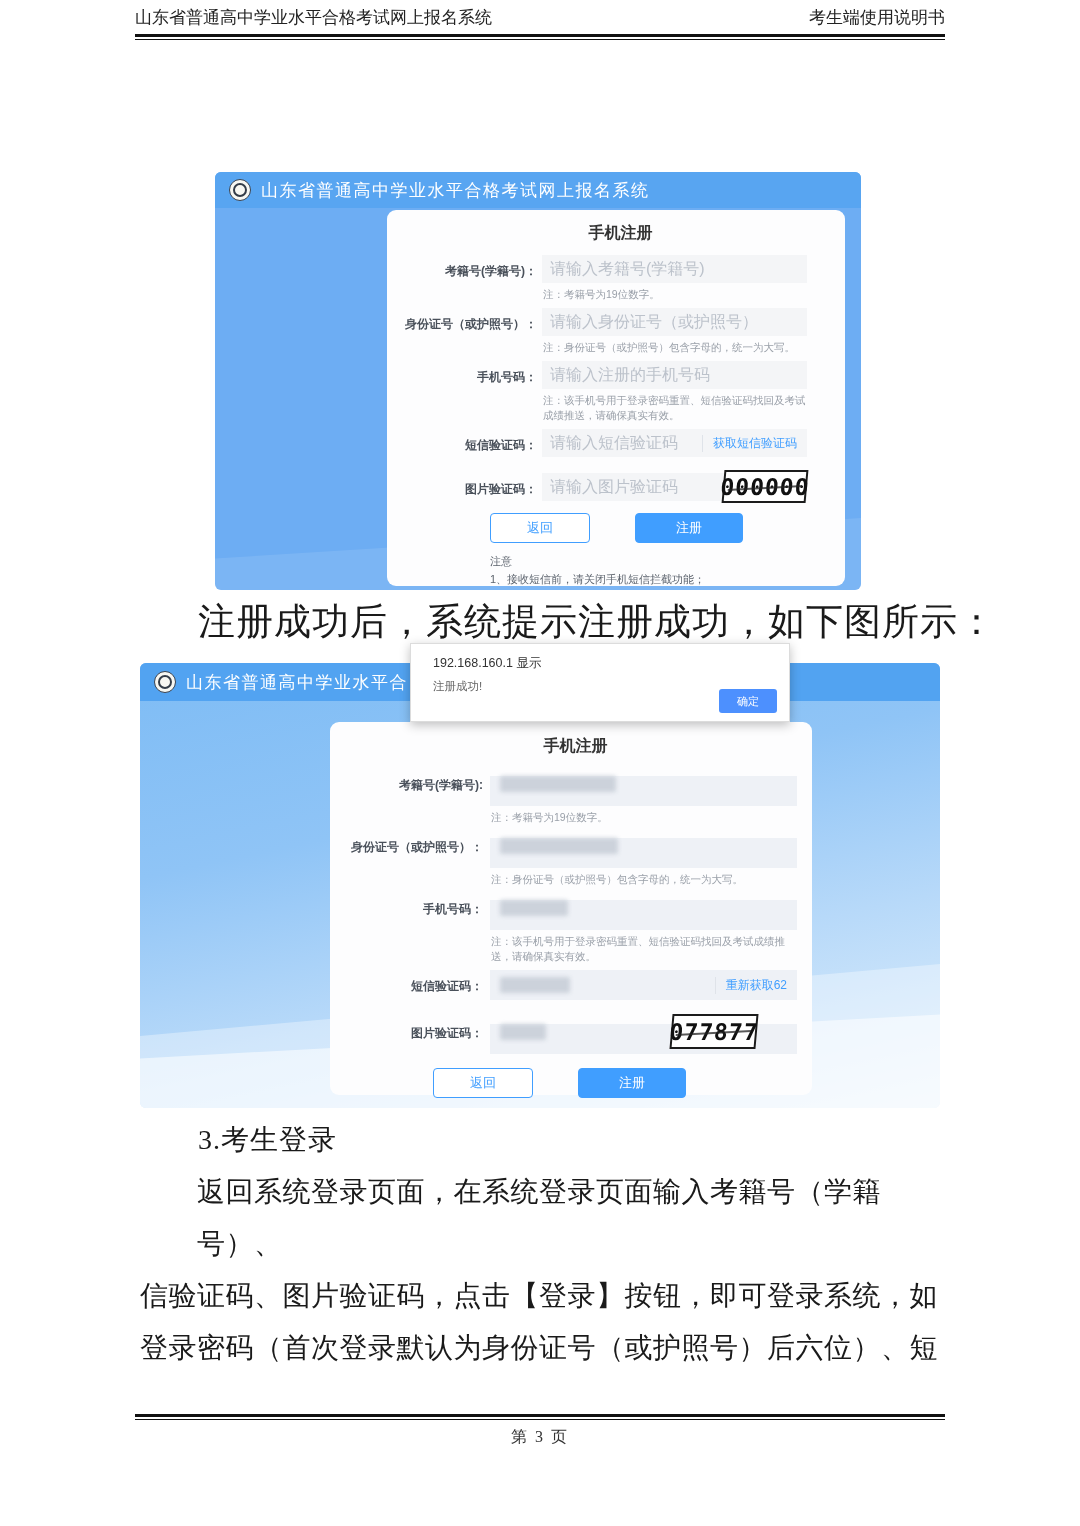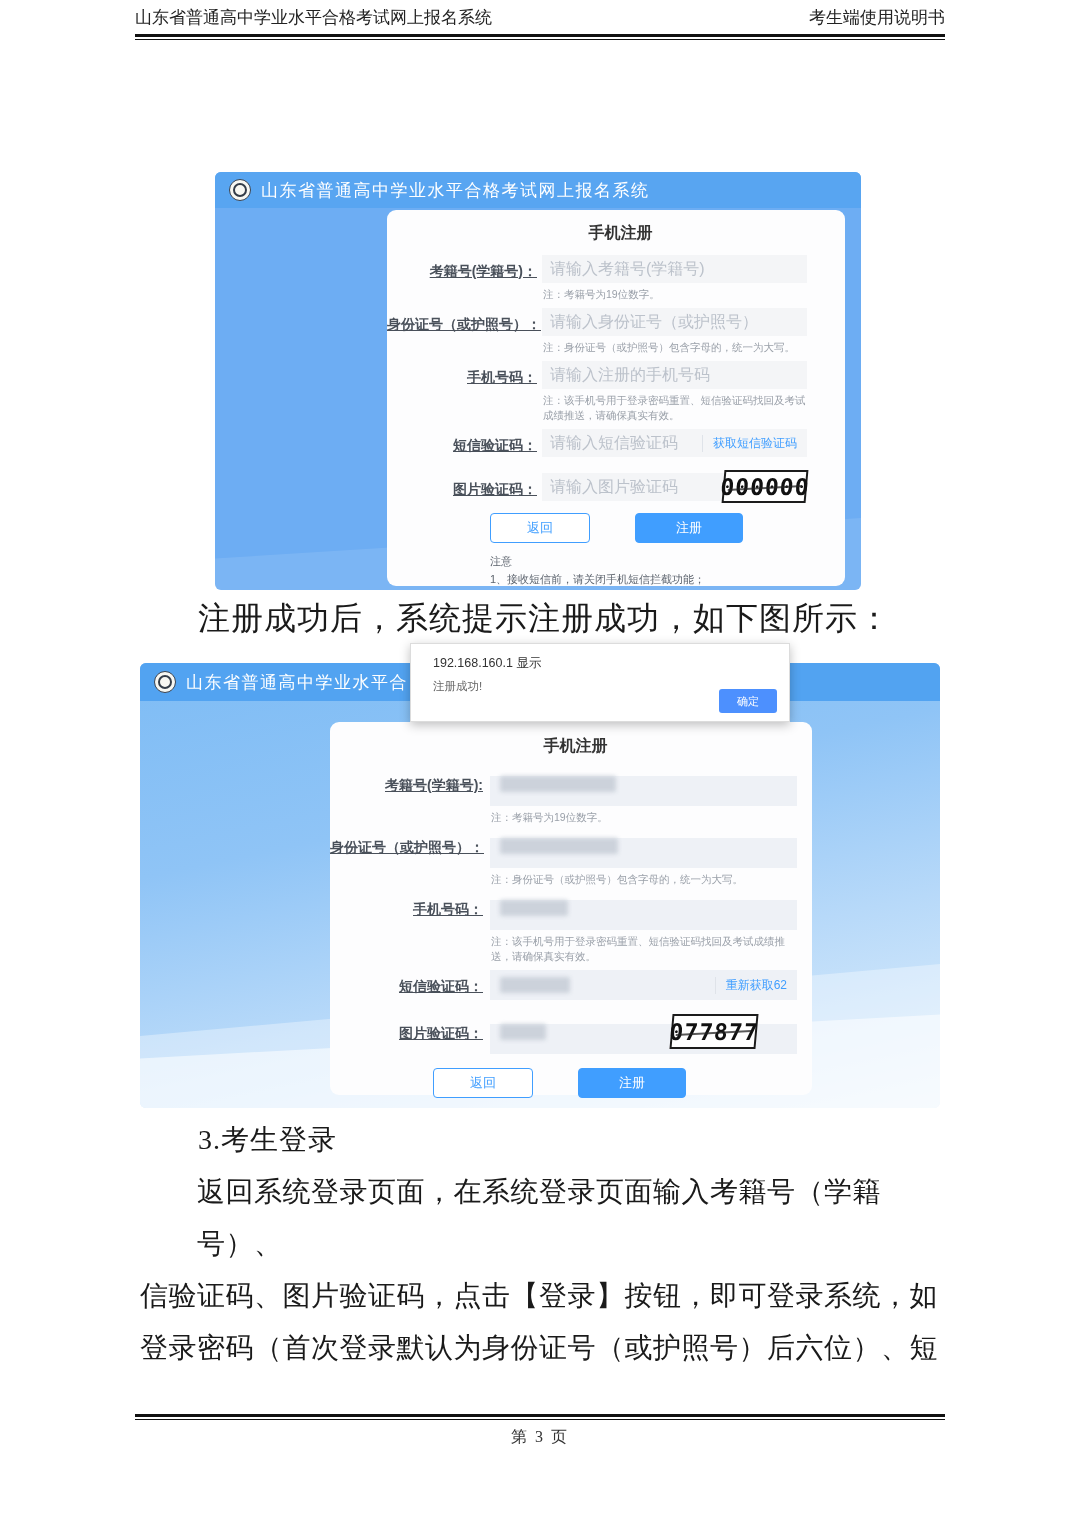--- a/index.html
+++ b/index.html
@@ -9,36 +9,36 @@
 
   
   .doc-header { position:absolute; left:135px; top:6px; width:810px; }
   .doc-header-row { display:flex; justify-content:space-between; font-size:17px; color:#222; padding-bottom:5px; }
   .rule-thick { height:3px; background:#111; }
   .rule-thin  { height:1px; background:#111; margin-top:2px; }
   .doc-footer { position:absolute; left:135px; top:1414px; width:810px; }
   .doc-footer .footer-text { text-align:center; font-size:16px; color:#333; margin-top:7px; letter-spacing:2px; }
 
   
-  .caption { position:absolute; left:198px; top:597px; font-size:32px; letter-spacing:1px; }
+  .caption { position:absolute; left:198px; top:597px; font-size:37px; letter-spacing:1px; }
   .section-heading { position:absolute; left:198px; top:1121px; font-size:28px; letter-spacing:1px; }
   .para { position:absolute; left:140px; top:1166px; width:815px; font-size:28px; line-height:52px; letter-spacing:0.5px; }
   .para .indent { margin-left:57px; }
 
   
   .shot { font-family:"Liberation Sans", sans-serif; overflow:hidden; border-radius:6px; }
   .appbar { display:flex; align-items:center; gap:10px; padding:0 14px; }
   .appbar-title { color:#fff; font-size:17px; letter-spacing:1.5px; white-space:nowrap; }
   .logo { width:22px; height:22px; border-radius:50%; background:#f7f7f2; border:1px solid #3a4350;
           display:flex; align-items:center; justify-content:center; flex:none; }
   .logo-inner { width:14px; height:14px; border-radius:50%; border:2px solid #333c48; background:#f7f7f2; }
   .card { position:absolute; background:#fdfdfe; border-radius:9px; }
   .card-title { text-align:center; font-weight:bold; font-size:16px; color:#333;padding-left:9px; }
   .frow { display:flex; align-items:flex-start; }
-  .flabel { text-align:right; font-size:14px; font-weight:bold; color:#49505a; padding-top:8px; white-space:nowrap;text-decoration:underline; }
+  .flabel { text-align:right; font-size:12px; font-weight:bold; color:#49505a; padding-top:8px; white-space:nowrap; }
   .fnote { font-size:10.5px; color:#9aa0a9; margin:4px 0 5px 1px; line-height:1.5; }
   .finput { height:28px; width:100%; background:#f4f5f7; border:0; font-size:16px; color:#333; padding:0 8px; outline:none; }
   .finput::placeholder { color:#bcc2cb; }
   .combo { display:flex; align-items:center; background:#f4f5f7; height:28px; position:relative; }
   .combo .finput { flex:1; background:transparent; }
   .code-link { color:#409eff; font-size:12px; padding:0 10px; border-left:1px solid #dfe3e9; white-space:nowrap; cursor:pointer; }
   .captcha { position:absolute; background:#fff; border:2px solid #1c1c1c; color:#111; font-weight:bold;
              font-family:"DejaVu Sans Mono", monospace; display:flex; align-items:center; justify-content:center;
              font-size:23px; letter-spacing:1px; transform:skewX(-5deg); }
   .captcha::after { content:""; position:absolute; left:4%; right:4%; top:52%; height:2px; background:#222;

